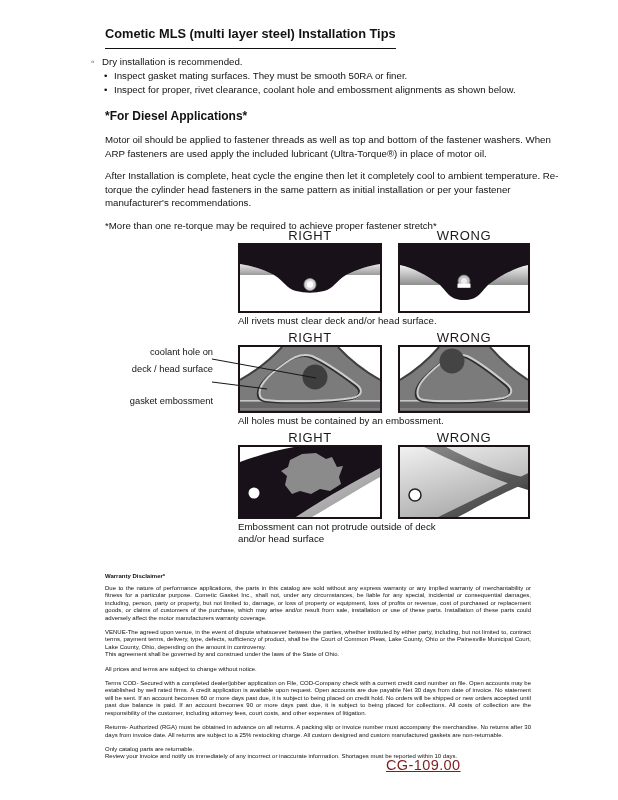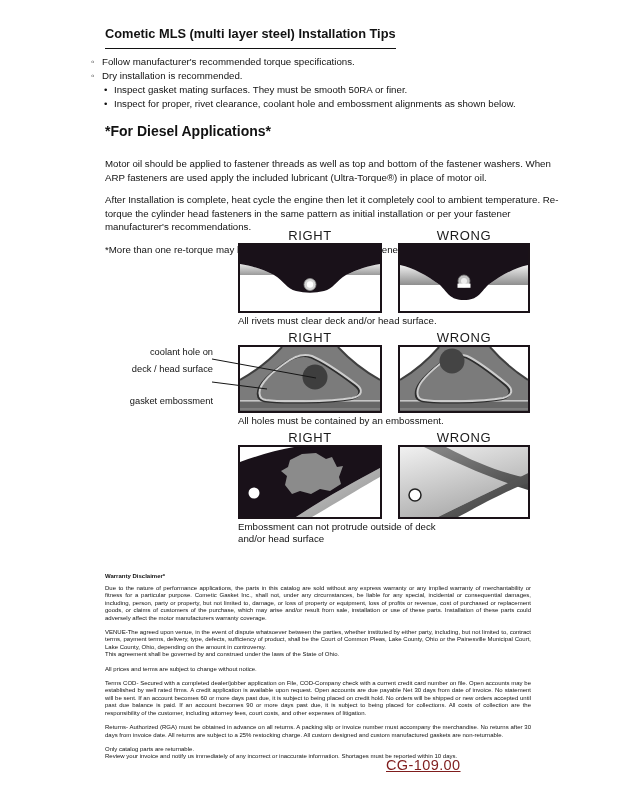--- a/index.html
+++ b/index.html
@@ -8,21 +8,21 @@
   
   .content{position:absolute;left:105px;top:24px;width:462px;}
   .doc-title{display:inline-block;font-size:12.8px;font-weight:bold;
              border-bottom:1.6px solid #121212;padding-bottom:7px;margin-bottom:6px;}
   .bullets{margin-left:-14px;font-size:9.7px;line-height:14px;}
   .bullet-line{padding-left:11px;position:relative;}
   .bullet-line::before{content:"\25E6";position:absolute;left:0;top:0;font-size:9.7px;}
   .sub-bullet{margin-left:13px;padding-left:10px;position:relative;}
   .sub-bullet::before{content:"\2022";position:absolute;left:0;top:0;font-size:9.7px;}
   .diesel{margin-top:12px;}
-  .diesel-heading{font-size:14px;font-weight:bold;margin-bottom:18px;}
+  .diesel-heading{font-size:12px;font-weight:bold;margin-bottom:10px;}
   .body-par{font-size:9.7px;line-height:13.5px;margin:0 0 9px 0;}
   
   .diag-row{position:absolute;left:0;width:618px;}
   .diag-pair{display:flex;margin-left:238px;}
   .dpanel{margin-right:16px;}
   .dlabel{text-align:center;font-size:13px;letter-spacing:0.6px;color:#1a1a1a;height:15px;}
   .art{border:2px solid #1a1218;background:#fff;display:block;line-height:0;}
   .diag-caption{margin-left:238px;margin-top:2px;font-size:9.7px;line-height:11.5px;white-space:pre-line;}
   .callouts{position:absolute;left:112px;top:344px;width:101px;text-align:right;
             font-size:9.3px;line-height:17px;color:#121212;}
@@ -37,21 +37,20 @@
 </style>
 </head>
 <body>
 
 <div class="page">
 
   <div class="content">
     <div class="doc-title">Cometic MLS (multi layer steel) Installation Tips</div>
 
     <div class="bullets">
-      <div class="bullet-line">Follow manufacturer's recommended torque specifications.</div>
       <div class="bullet-line">Dry installation is recommended.</div>
       <div class="sub-bullet">Inspect gasket mating surfaces.  They must be smooth 50RA or finer.</div>
       <div class="sub-bullet">Inspect for proper, rivet clearance, coolant hole and embossment alignments as shown below.</div>
     </div>
 
     <div class="diesel">
       <div class="diesel-heading">*For Diesel Applications*</div>
       <p class="body-par">Motor oil should be applied to fastener threads as well as top and bottom of the fastener washers. When ARP fasteners are used apply the included lubricant (Ultra-Torque®) in place of motor oil.</p>
       <p class="body-par">After Installation is complete, heat cycle the engine then let it completely cool to ambient temperature. Re-torque the cylinder head fasteners in the same pattern as initial installation or per your fastener manufacturer's recommendations.</p>
       <p class="body-par">*More than one re-torque may be required to achieve proper fastener stretch*</p>

